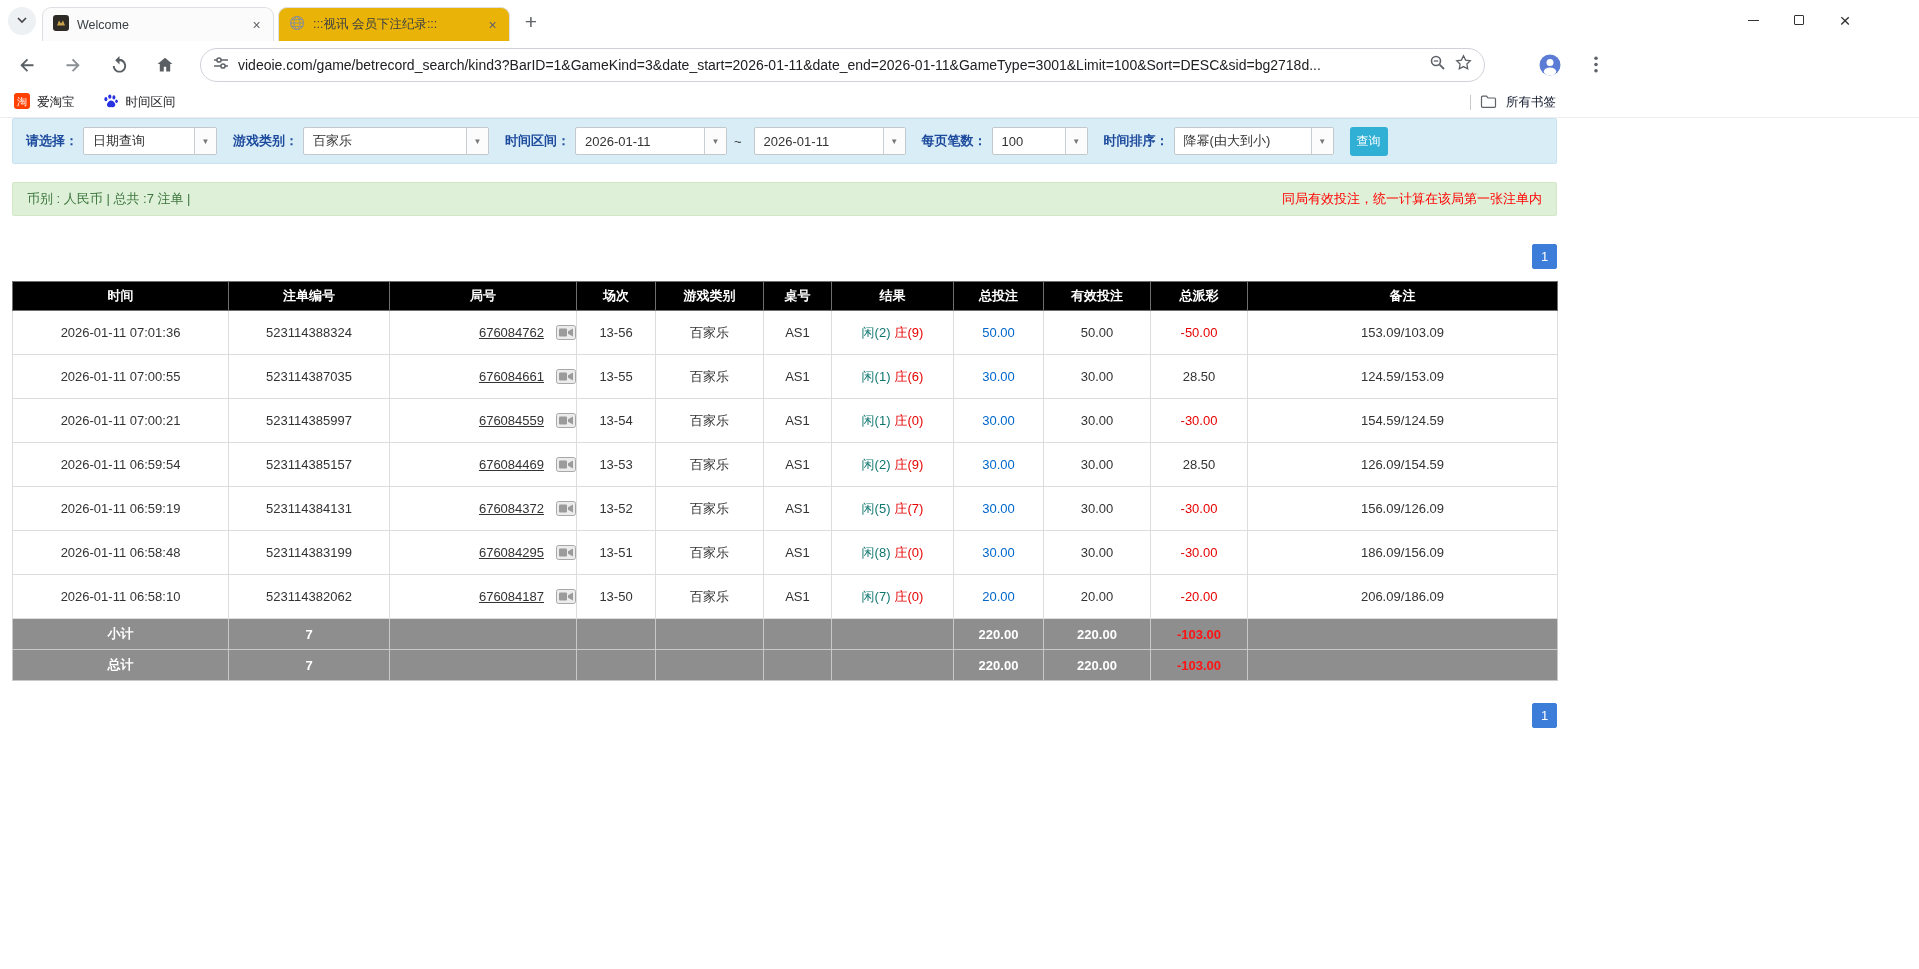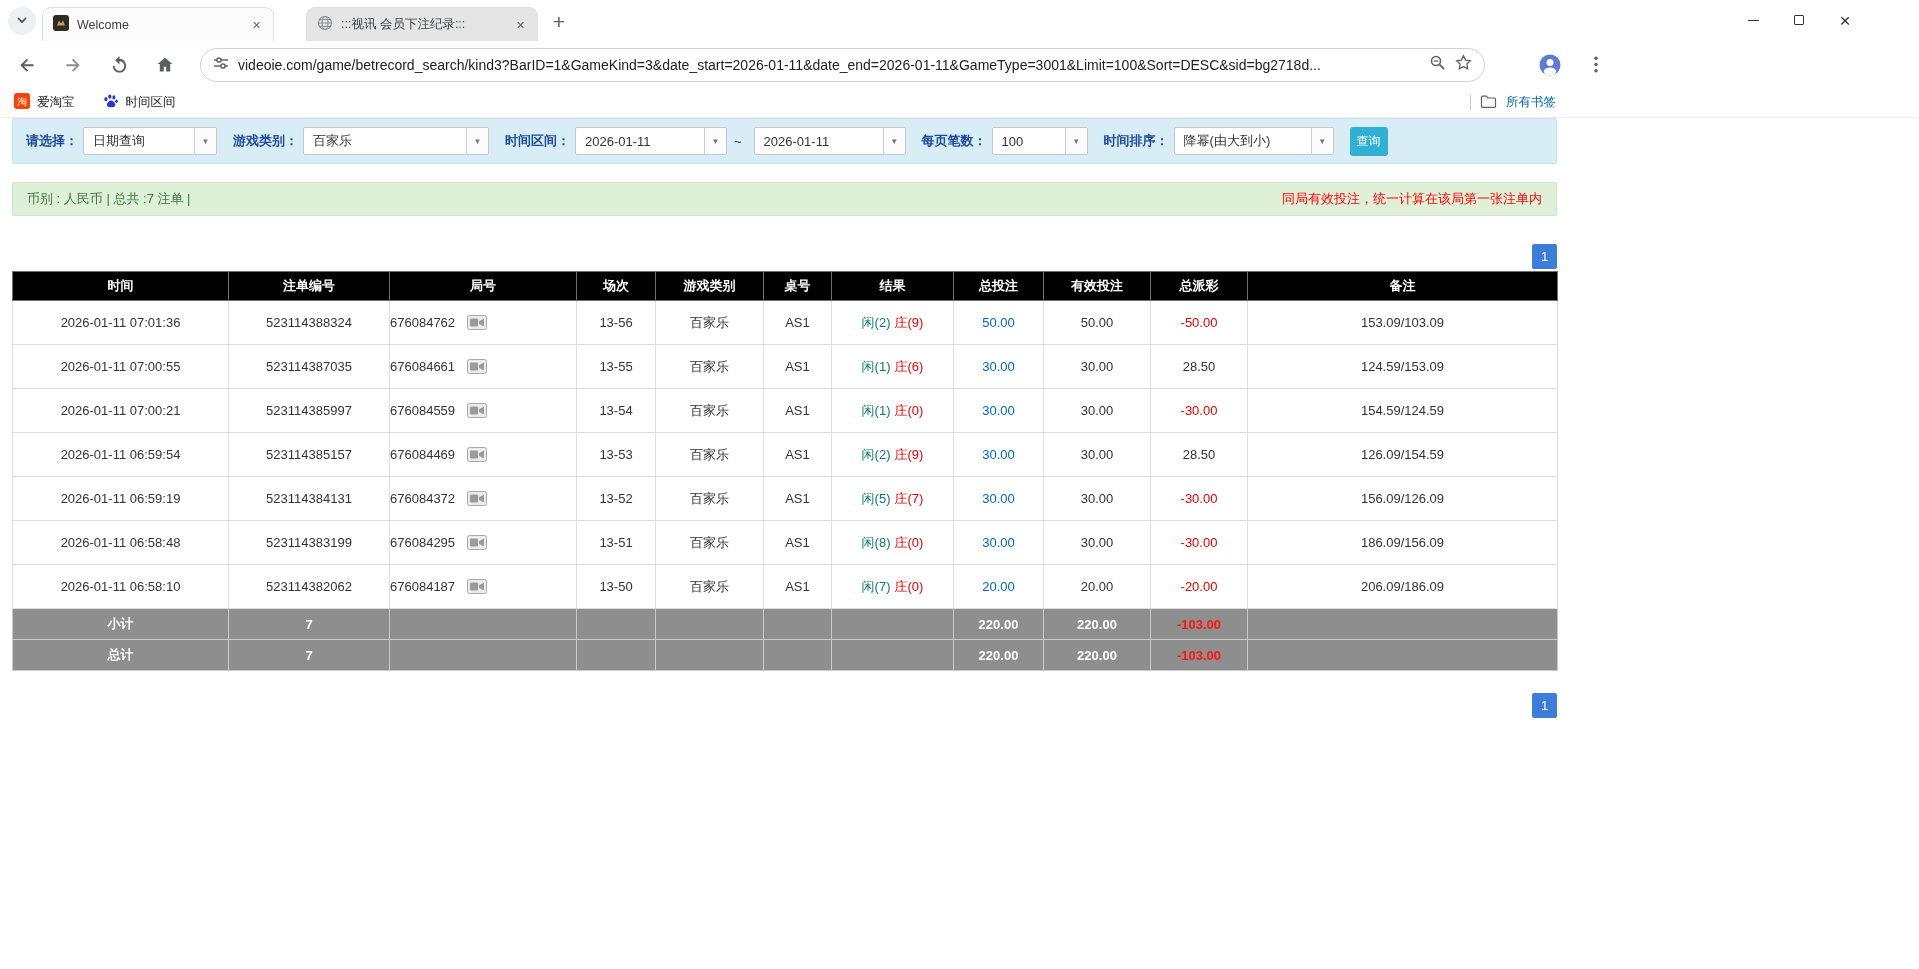--- a/index.html
+++ b/index.html
@@ -5,41 +5,41 @@
   *{box-sizing:border-box;margin:0;padding:0;}
   html,body{background:#fff;}
   body{font-family:"Liberation Sans","DejaVu Sans",sans-serif;}
   .screen{width:1919px;height:969px;position:relative;background:#fff;overflow:hidden;}
 
   
   .tabstrip{height:41px;display:flex;align-items:flex-end;position:relative;background:#fff;}
   .tab-search-btn{width:28px;height:28px;border-radius:50%;background:#eef1f4;border:none;display:flex;align-items:center;justify-content:center;margin:0 6px 6px 8px;cursor:pointer;}
   .tab{width:232px;height:34px;margin-bottom:0;display:flex;align-items:center;gap:8px;padding:0 8px 0 10px;border:1px solid #dcdfe3;border-bottom:none;border-radius:9px 9px 0 0;cursor:pointer;}
   .tab.inactive{background:#fbfbfc;margin-right:4px;}
-  .tab.active{background:#e5e5e5;margin-left:28px;}
+  .tab.active{background:#eab308;}
   .tab-title{flex:1;font-size:12.5px;color:#3c4043;white-space:nowrap;overflow:hidden;text-overflow:ellipsis;}
   .tab-close{width:17px;height:17px;border-radius:50%;display:flex;align-items:center;justify-content:center;color:#5f6368;font-size:14px;line-height:1;cursor:pointer;}
   .newtab-btn{width:30px;height:30px;border:none;background:transparent;font-size:21px;color:#5f6368;margin:0 0 4px 6px;cursor:pointer;}
   .win-controls{position:absolute;right:59px;top:5px;display:flex;align-items:center;gap:16px;}
   .win-btn{width:30px;height:30px;border:none;background:transparent;display:flex;align-items:center;justify-content:center;cursor:pointer;color:#202124;}
   .glyph-min{display:block;width:11px;height:0;border-top:1.4px solid #333;}
   .glyph-max{display:block;width:10px;height:10px;border:1.3px solid #333;border-radius:1px;}
   .glyph-close{font-size:19px;color:#333;line-height:1;}
 
   
   .toolbar{height:47px;display:flex;align-items:center;padding:0 10px;gap:12px;background:#fff;}
   .tool-btn{width:34px;height:34px;display:flex;align-items:center;justify-content:center;border:none;background:transparent;border-radius:50%;cursor:pointer;}
   .omnibox{width:1285px;height:34px;margin-left:6px;border:1px solid #cfd3d9;border-radius:17px;display:flex;align-items:center;padding:0 12px;gap:9px;background:#fff;cursor:text;}
   .omnibox .url{flex:1;font-size:14px;color:#202124;white-space:nowrap;overflow:hidden;}
   .avatar-wrap{margin-left:36px;}
 
   
   .bookmarks{height:30px;display:flex;align-items:center;padding:0 14px;gap:28px;background:#fff;position:relative;border-bottom:1px solid #ededed;}
   .bm-item{display:flex;align-items:center;gap:7px;font-size:12.5px;color:#202124;cursor:pointer;}
-  .bm-right{position:absolute;right:363px;display:flex;align-items:center;gap:9px;font-size:12.5px;color:#0369a1;cursor:pointer;}
+  .bm-right{position:absolute;right:363px;display:flex;align-items:center;gap:9px;font-size:12.5px;color:#0f172a;cursor:pointer;}
   .bm-sep{width:1px;height:15px;background:#c9c9c9;}
 
   
   .page{padding-left:12px;background:#fff;}
   .page-title{font-size:19px;color:#161616;font-weight:600;padding-top:21px;margin-bottom:13px;}
 
   .filterbar{width:1545px;height:46px;background:#d9edf7;border:1px solid #c9e2f1;border-radius:2px;display:flex;align-items:center;padding:0 13px;font-size:13px;}
   .flabel{color:#1c4a9c;font-weight:bold;margin-left:16px;white-space:nowrap;}
   .flabel.first{margin-left:0;}
   .select{height:28px;background:#fff;border:1px solid #c3c8cc;border-radius:2px;display:flex;align-items:center;margin-left:5px;cursor:pointer;}
@@ -51,24 +51,24 @@
 
   .infobar{width:1545px;height:34px;margin-top:18px;background:#dff0d8;border:1px solid #d2e7c4;border-radius:2px;display:flex;align-items:center;justify-content:space-between;padding:0 14px;font-size:13px;}
   .infobar .left-text{color:#3c763d;}
   .infobar .right-text{color:#ff0000;}
 
   .pager{width:1545px;display:flex;justify-content:flex-end;}
   .pager.top{margin-top:28px;}
   .pager.bottom{margin-top:22px;}
   .page-btn{min-width:25px;height:25px;background:#3b7dd8;border:1px solid #3b7dd8;color:#fff;font-size:13px;border-radius:2px;cursor:pointer;}
 
-  table.bets{width:1545px;border-collapse:collapse;margin-top:2px;table-layout:fixed;}
+  table.bets{width:1545px;border-collapse:collapse;margin-top:12px;table-layout:fixed;}
   .bets th{background:#000;color:#fff;font-size:13px;font-weight:bold;height:29px;border:1px solid #6e6e6e;text-align:center;}
   .bets td{height:44px;border:1px solid #ddd;font-size:13px;color:#333;text-align:center;background:#fff;}
-  .round-cell{display:flex;align-items:center;justify-content:flex-start;gap:12px;}
+  .round-cell{display:flex;align-items:center;justify-content:flex-end;gap:12px;text-decoration:underline;}
   .vid-btn{border:none;background:transparent;padding:0;cursor:pointer;display:flex;align-items:center;}
   .amount-link{color:#0066cc;cursor:pointer;}
   .neg{color:#e60000;}
   .res-player{color:#0f766e;}
   .res-banker{color:#e60000;margin-left:4px;}
   tr.total-row td{background:#8e8e8e;color:#fff;height:31px;font-weight:bold;border:1px solid #c9c9c9;}
   tr.total-row td.neg{color:#ff1414;}
 </style>
 </head>
 <body>

